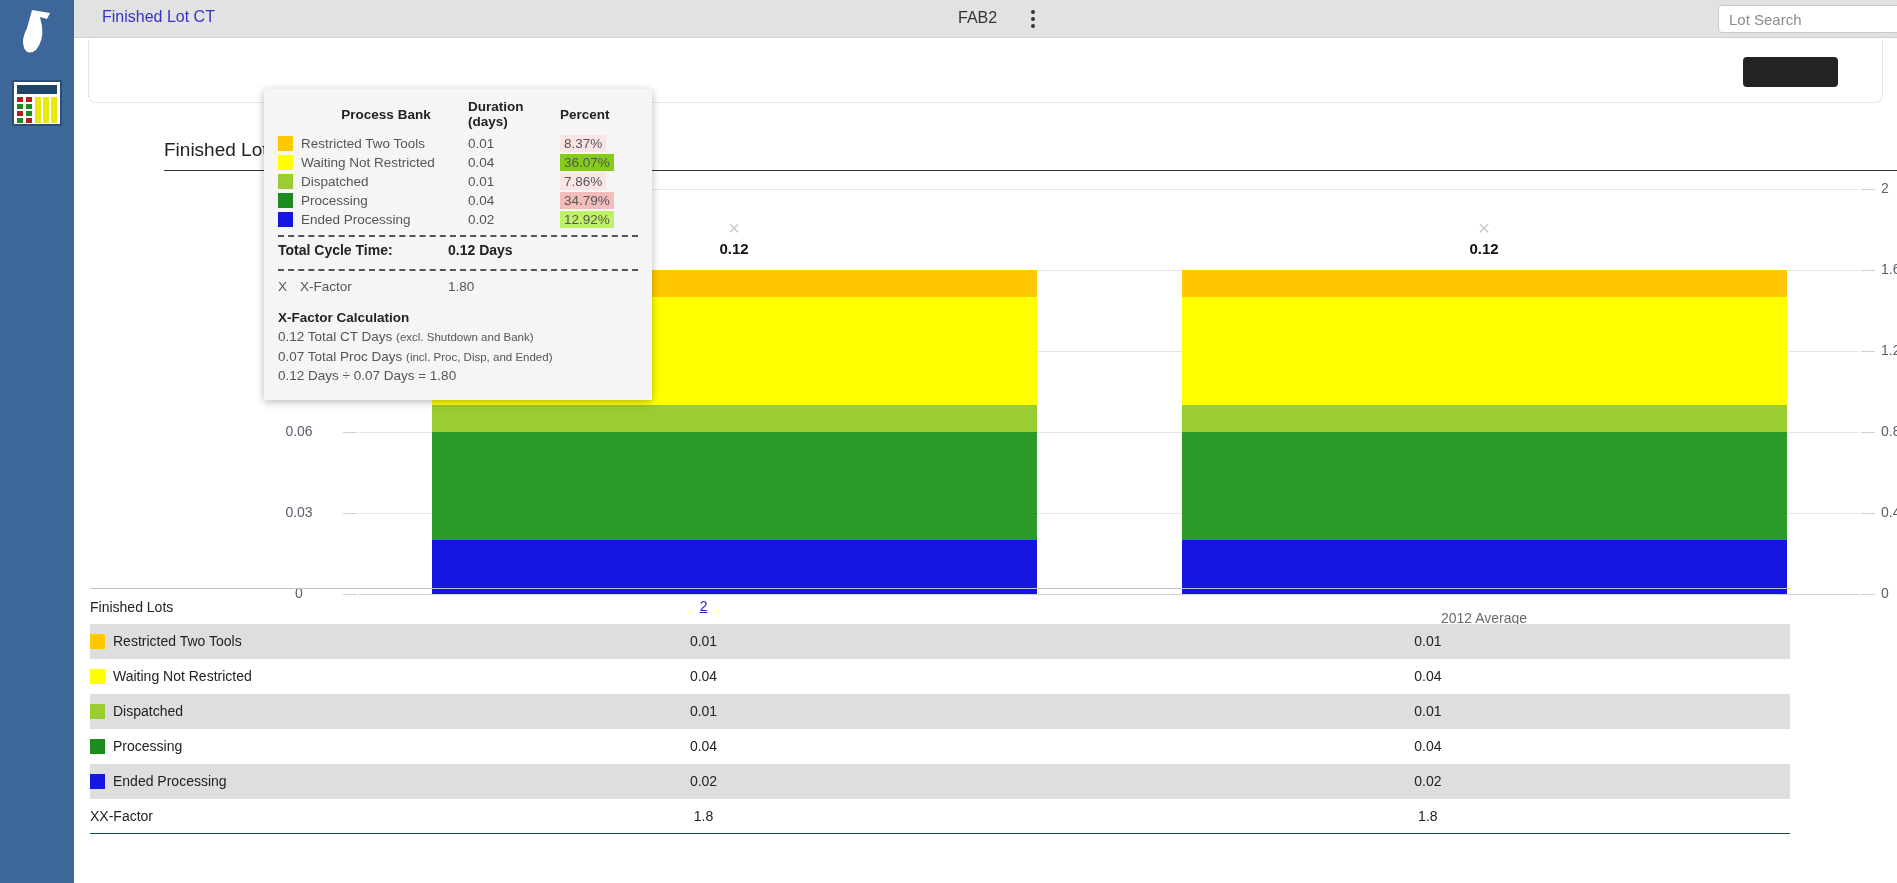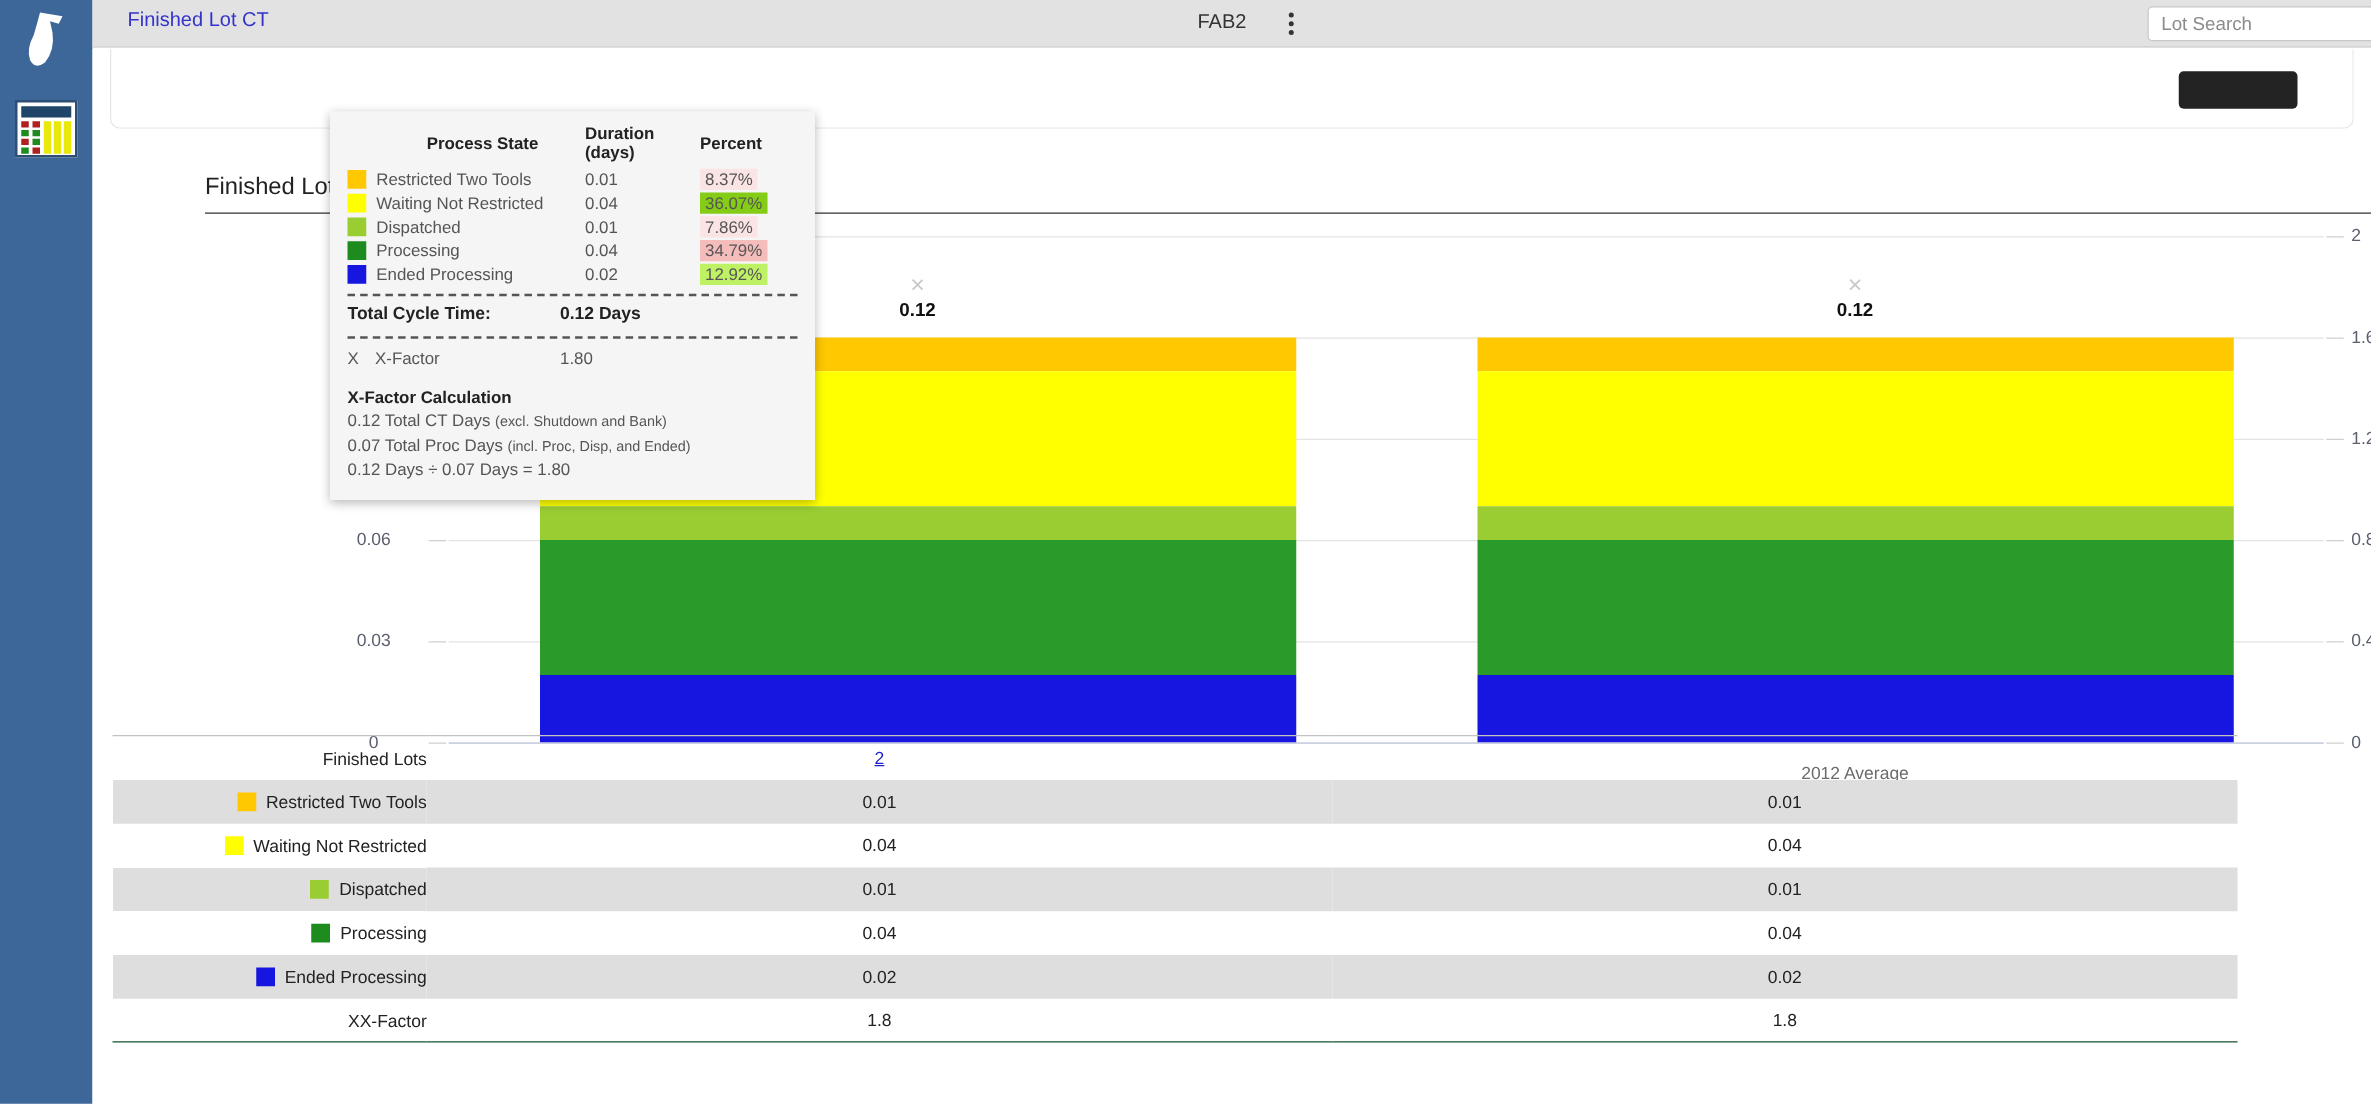--- a/index.html
+++ b/index.html
@@ -155,21 +155,20 @@
     font-size: 14px; color: #222;
   }
   #data-table td { height: 35px; padding: 0; border: none; }
   #data-table tr.alt td { background: #dedede; }
   #data-table tr.top-rule td { border-top: 1px solid #c2c2c2; }
   #data-table tr.bot-rule td { border-bottom: 1px solid #14532d; }
   td.label-cell {
     width: 185px; padding-left: 10px;
     border-right: 1px solid #c2c2c2;
     position: relative;
-    text-align: right;
   }
   td.label-cell .sw {
     display: inline-block; width: 15px; height: 15px;
     vertical-align: middle; margin-right: 8px;
   }
   td.label-cell .lbl { vertical-align: middle; }
   td.label-cell.indent { padding-left: 33px; }
   td.val-cell { text-align: center; width: 533px; }
   td.val-cell a { color: #2222cc; }
 
@@ -366,21 +365,21 @@
         <td class="val-cell">1.8</td>
         <td class="val-cell">1.8</td>
       </tr>
     </tbody>
 </table>
 
 <div id="chart-tooltip">
   <table id="tt-table">
     <thead>
       <tr>
-        <th class="c-state">Process State</th>
+        <th class="c-state">Process Bank</th>
         <th class="c-dur">Duration (days)</th>
         <th class="c-pct">Percent</th>
       </tr>
     </thead>
     <tbody id="tt-body">
         <tr>
           <td class="c-state"><span class="tsw" style="background:#ffc800"></span><span>Restricted Two Tools</span></td>
           <td class="c-dur">0.01</td>
           <td class="c-pct"><span style="background:#fbe4e4">8.37%</span></td>
         </tr>

